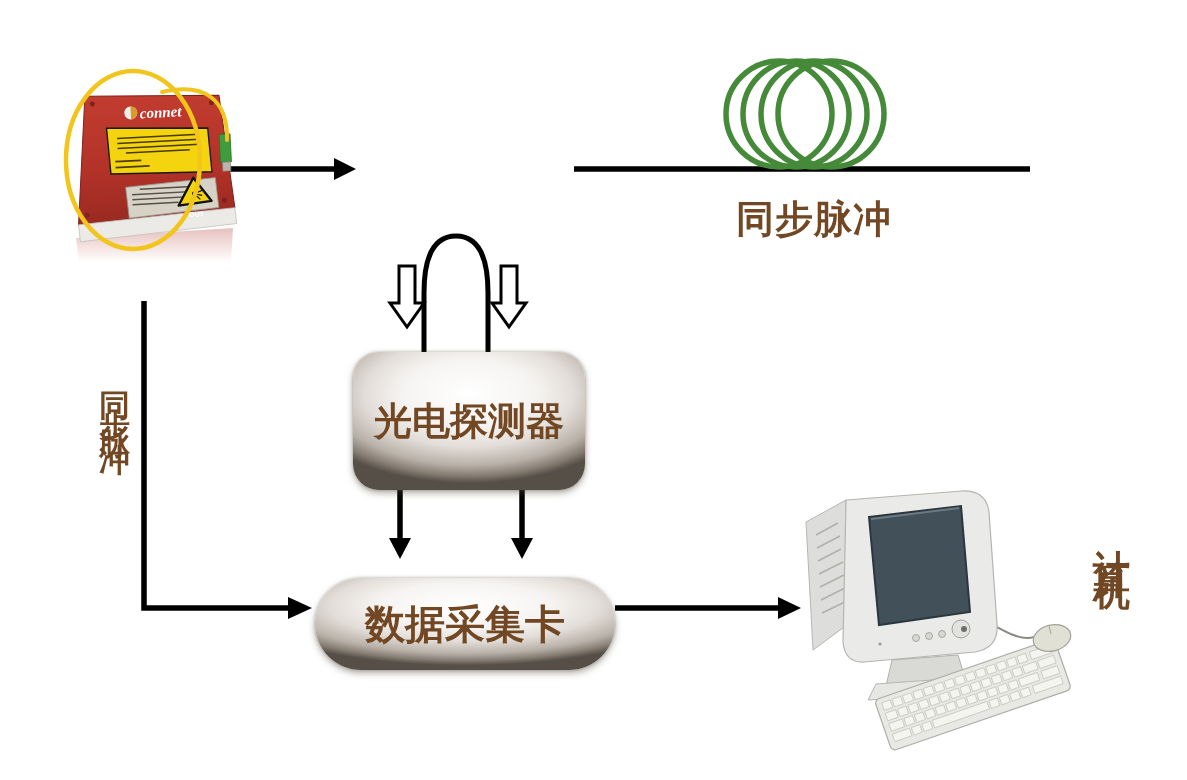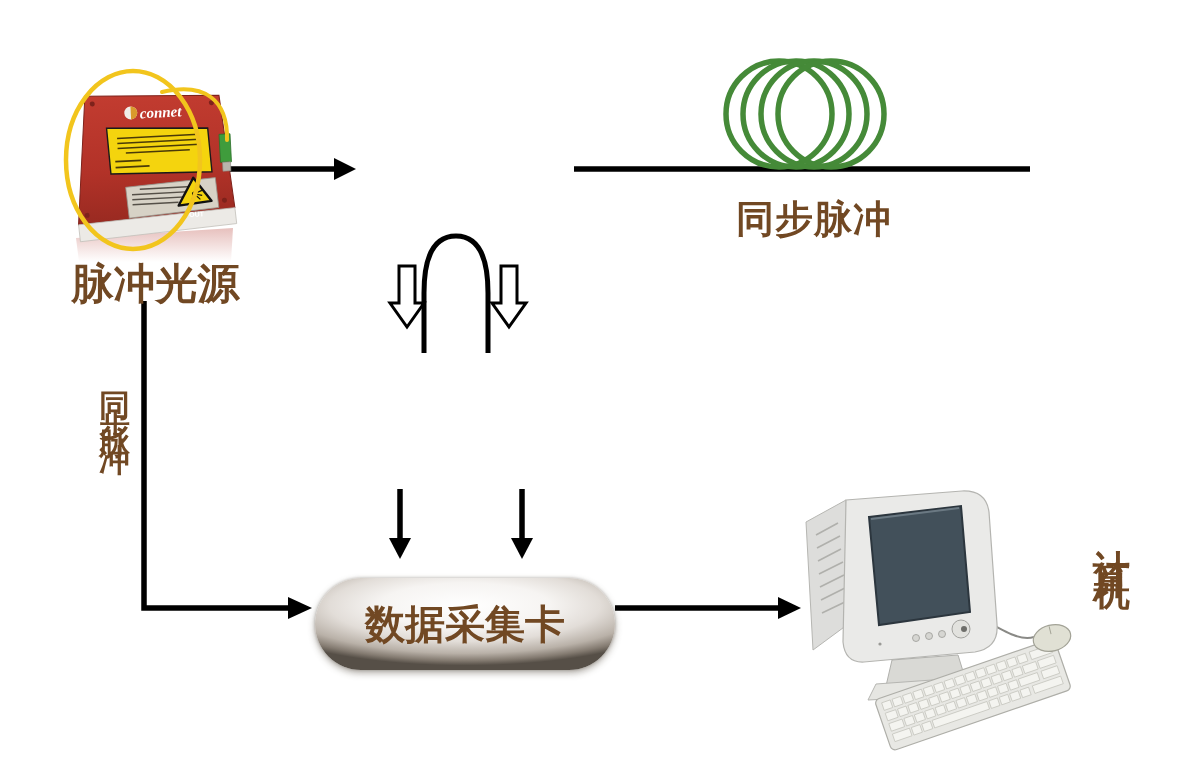--- a/index.html
+++ b/index.html
@@ -227,23 +227,25 @@
       </g>
 
       <g transform="rotate(-14 1052 638)">
         <ellipse cx="1052" cy="638" rx="19" ry="13" fill="#e0e0d4" stroke="#a2a296" stroke-width="1.2"></ellipse>
         <line x1="1052" y1="626" x2="1052" y2="634" stroke="#a2a296" stroke-width="1"></line>
       </g>
     </g>
   </svg>
 
 
+  <div class="node" id="detector-node">
+    <span>光电探测器</span>
+  </div>
 
   <div class="node" id="daq-node">
     <span>数据采集卡</span>
   </div>
 
-  <div class="lbl" id="laser-label">脉冲光源</div>
   <div class="lbl" id="fiber-label">同步脉冲</div>
   <div class="lbl vlabel" id="sync-label">同步脉冲</div>
   <div class="lbl vlabel" id="computer-label">计算机</div>
 
 </div>
 
 </body></html>

